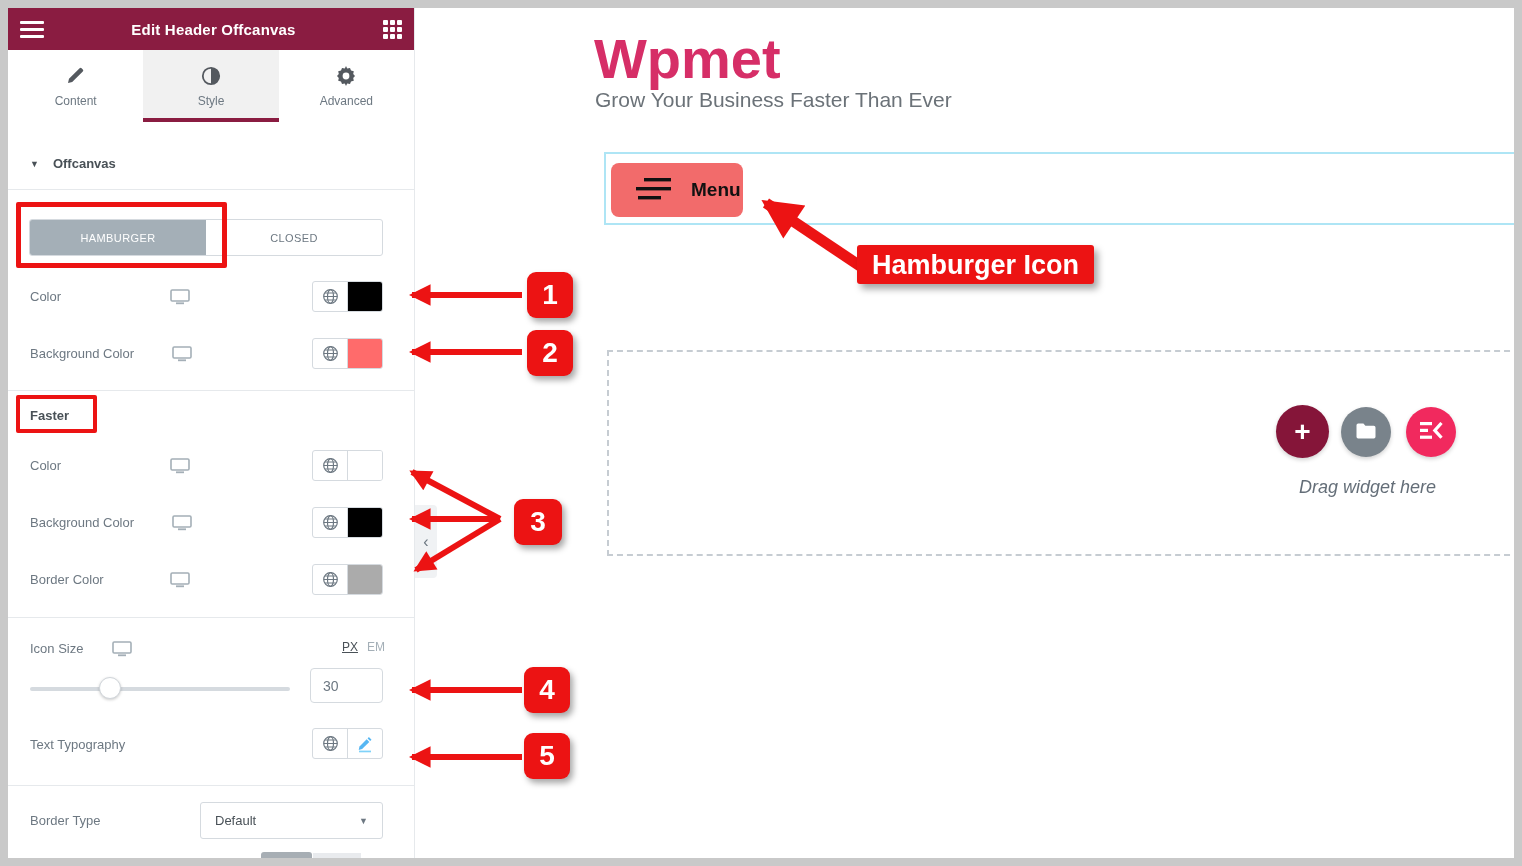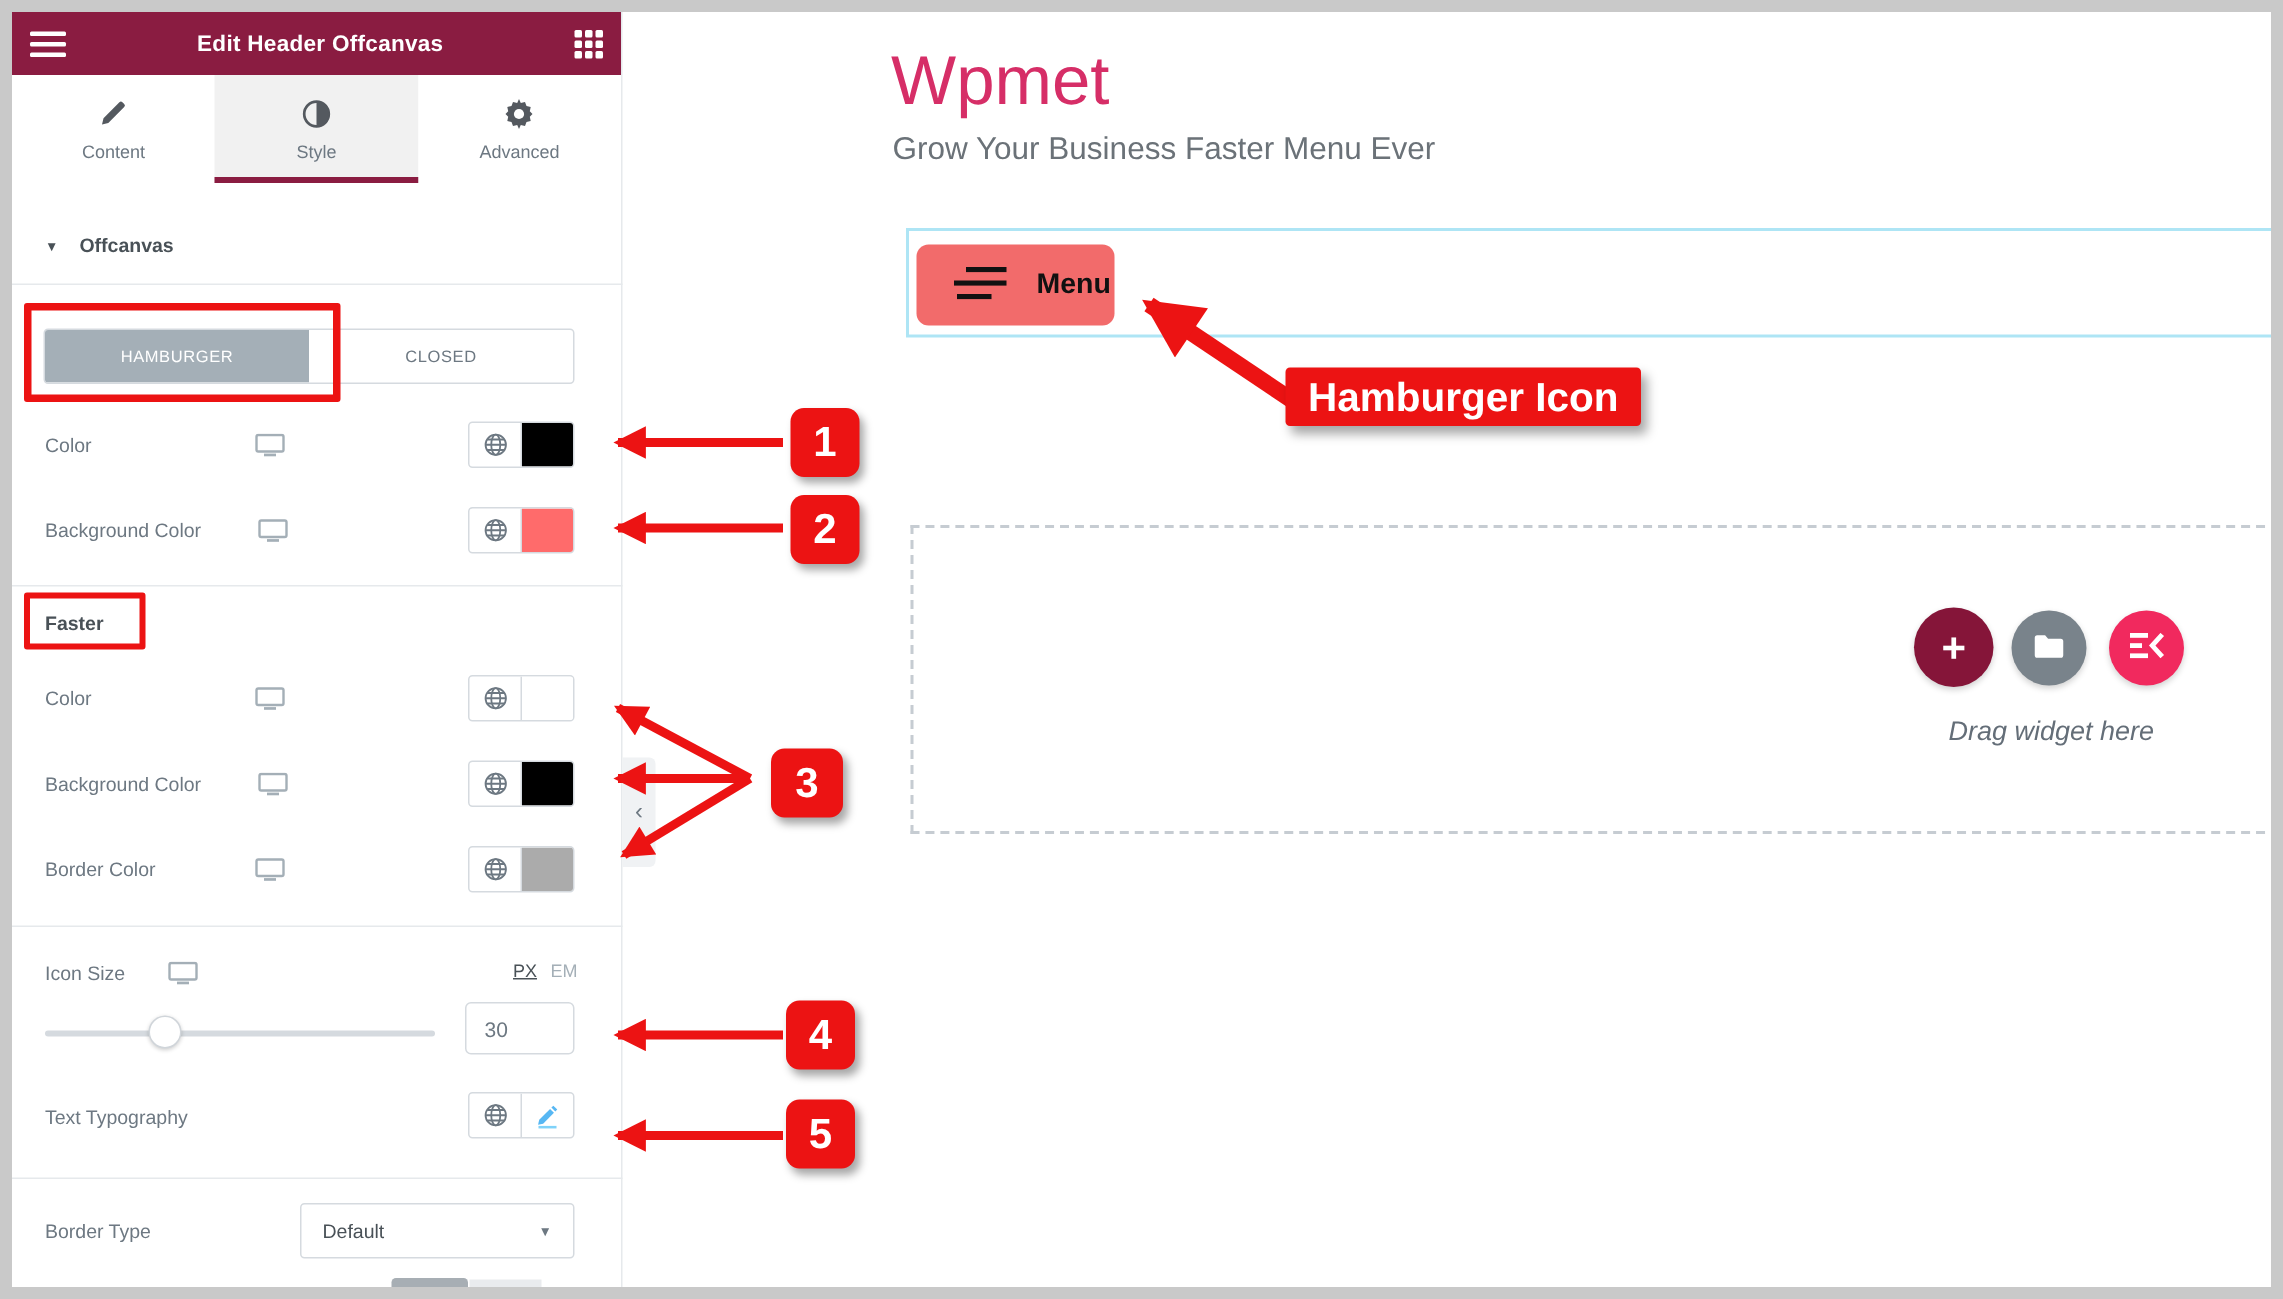--- a/index.html
+++ b/index.html
@@ -52,21 +52,21 @@
   .pick{position:absolute;left:192px;top:794px;width:183px;height:37px;border:1px solid #d5dadf;border-radius:3px;background:#fff;display:flex;align-items:center;padding:0 14px;font-size:13px;color:#495157;cursor:pointer;}
   .pick .pick-caret{margin-left:auto;font-size:9px;color:#6d7882;}
 
   .partial{position:absolute;top:844px;left:253px;width:122px;height:8px;display:flex;gap:1px;}
   .partial .p1{width:51px;height:6px;background:#a7aeb4;border-radius:3px 3px 0 0;}
   .partial .p2{width:48px;height:5px;background:#e9ebee;margin-top:1px;}
 
   .collapse-handle{position:absolute;left:415px;top:505px;width:22px;height:73px;background:#f0f2f4;border:none;border-radius:0 4px 4px 0;color:#6d7882;font-size:16px;cursor:pointer;z-index:3;padding:0;line-height:73px;text-align:center;}
 
   
-  .site-title{position:absolute;left:594px;top:26px;font-size:46px;font-weight:400;cursor:pointer;}
+  .site-title{position:absolute;left:594px;top:26px;font-size:56px;font-weight:700;cursor:pointer;}
   .site-tagline{position:absolute;left:595px;top:88px;font-size:21px;color:#6b7278;cursor:pointer;}
   .menu-section{position:absolute;left:604px;top:152px;width:961px;height:73px;border:2px solid #aee5f5;background:#fff;}
   .menu-btn{position:absolute;left:5px;top:9px;width:132px;height:54px;border:none;border-radius:8px;display:flex;align-items:center;padding:0 0 0 25px;gap:17px;cursor:pointer;}
   .menu-btn .m-label{font-size:19px;font-weight:700;color:#111;}
   .dashed-area{position:absolute;left:607px;top:350px;width:913px;height:206px;border:2px dashed #c6ccd2;}
   .circ{position:absolute;border:none;border-radius:50%;display:flex;align-items:center;justify-content:center;cursor:pointer;color:#fff;box-shadow:0 2px 4px rgba(0,0,0,.18);}
   .circ.add{left:1276px;top:405px;width:53px;height:53px;font-size:28px;font-weight:700;line-height:1;}
   .circ.folder{left:1341px;top:407px;width:50px;height:50px;}
   .circ.ek{left:1406px;top:407px;width:50px;height:50px;}
   .drag-text{position:absolute;left:1299px;top:477px;font-size:18px;font-style:italic;color:#646e78;}
@@ -303,21 +303,21 @@
 
     <div class="partial">
         <span class="p1"></span>
         <span class="p2"></span>
       </div>
   </aside>
 
   <button class="collapse-handle">‹</button>
 
   <h1 class="site-title" style="color:#d62e67;margin:0;">Wpmet</h1>
-  <div class="site-tagline">Grow Your Business Faster Menu Ever</div>
+  <div class="site-tagline">Grow Your Business Faster Than Ever</div>
 
   <section class="menu-section">
     <button class="menu-btn" style="background:#f26b6b;">
       <span>
         <svg width="38" height="24" viewBox="0 0 38 24">
             <rect x="8" y="1" width="27" height="3.4" fill="#111"></rect>
             <rect x="0" y="10" width="35" height="3.4" fill="#111"></rect>
             <rect x="2" y="19" width="23" height="3.4" fill="#111"></rect>
           </svg>
       </span>

